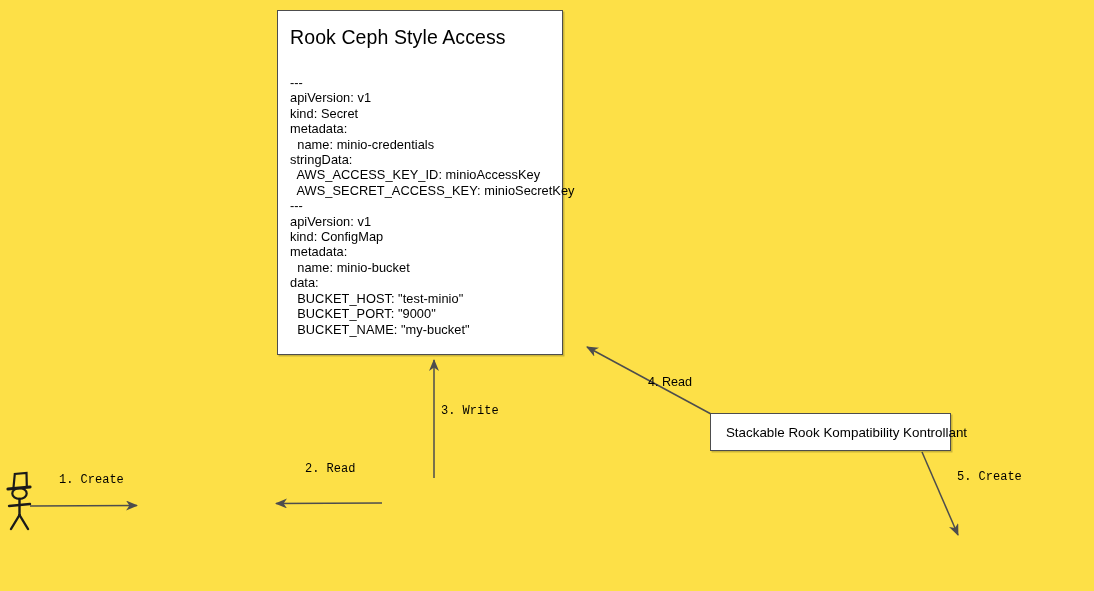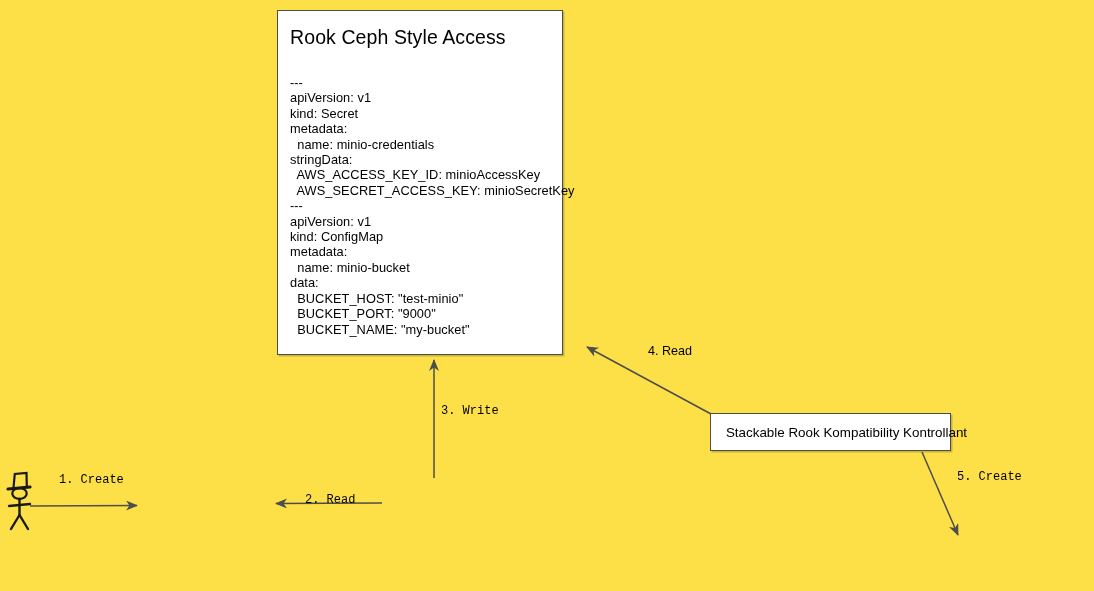--- a/index.html
+++ b/index.html
@@ -104,23 +104,23 @@
   }
 
   
   .edge-label {
     position: absolute;
     font-size: 12px;
     white-space: pre;
     color: #000000;
   }
   #label-create1 { left: 59px;  top: 473px; }
-  #label-read2   { left: 305px; top: 493px; }
+  #label-read2   { left: 305px; top: 462px; }
   #label-write3  { left: 441px; top: 380px; margin-top: 24px; }
-  #label-read4   { left: 648px; top: 344px; font-size: 12.6px; }
+  #label-read4   { left: 648px; top: 375px; font-size: 12.6px; }
   #label-create5 { left: 957px; top: 470px; }
 
   
   #overlay {
     position: absolute;
     left: 0;
     top: 0;
     width: 1094px;
     height: 591px;
     pointer-events: none;

